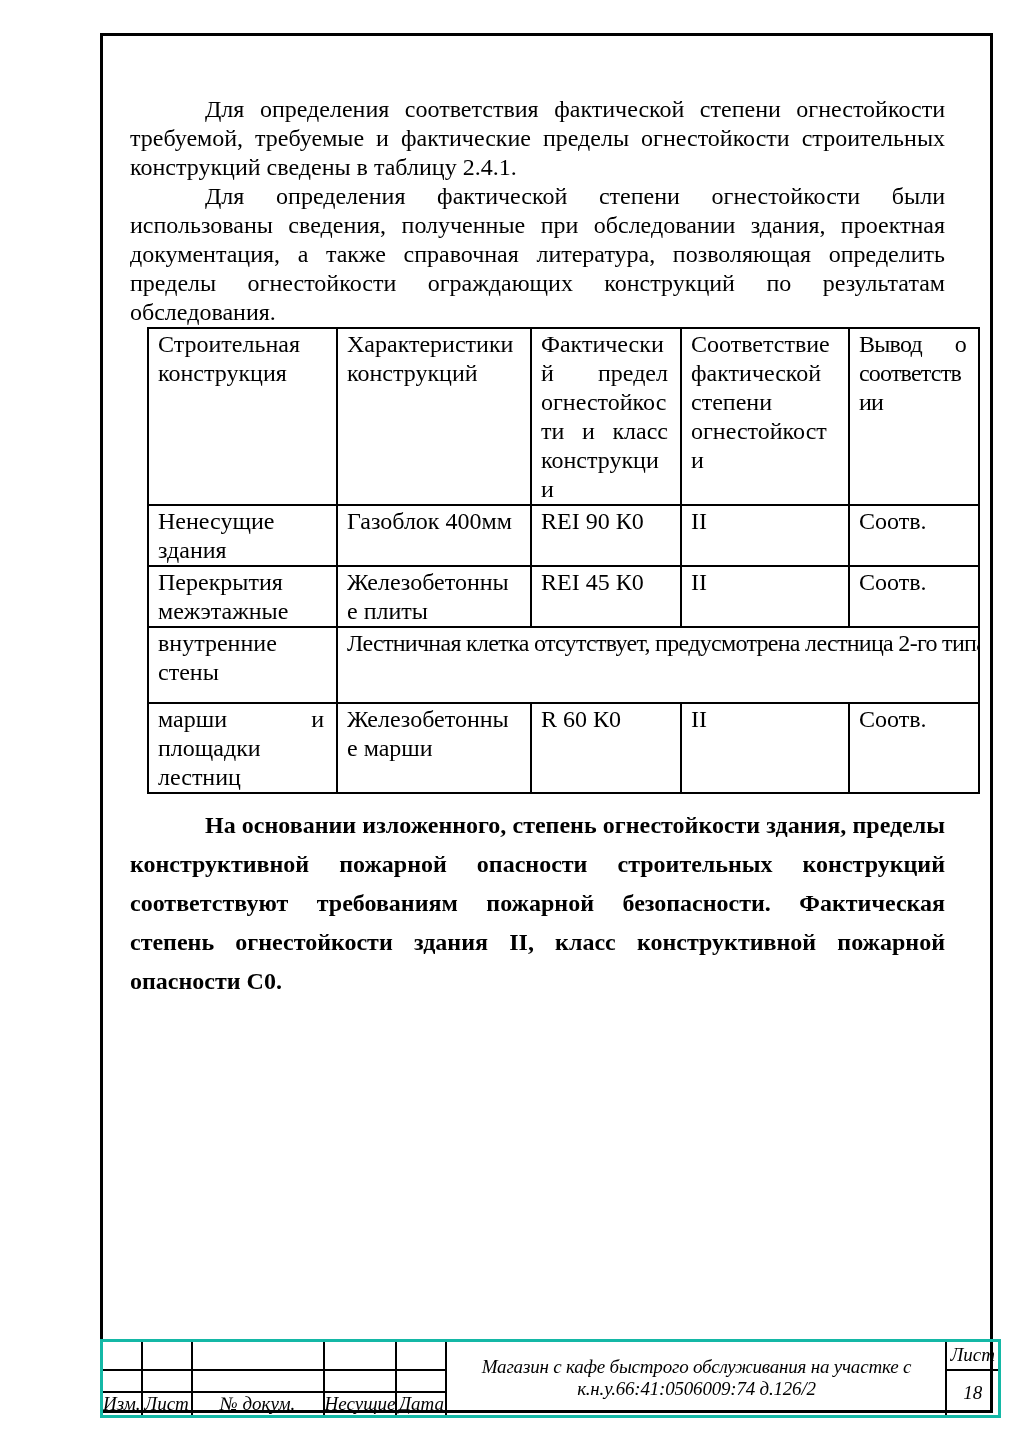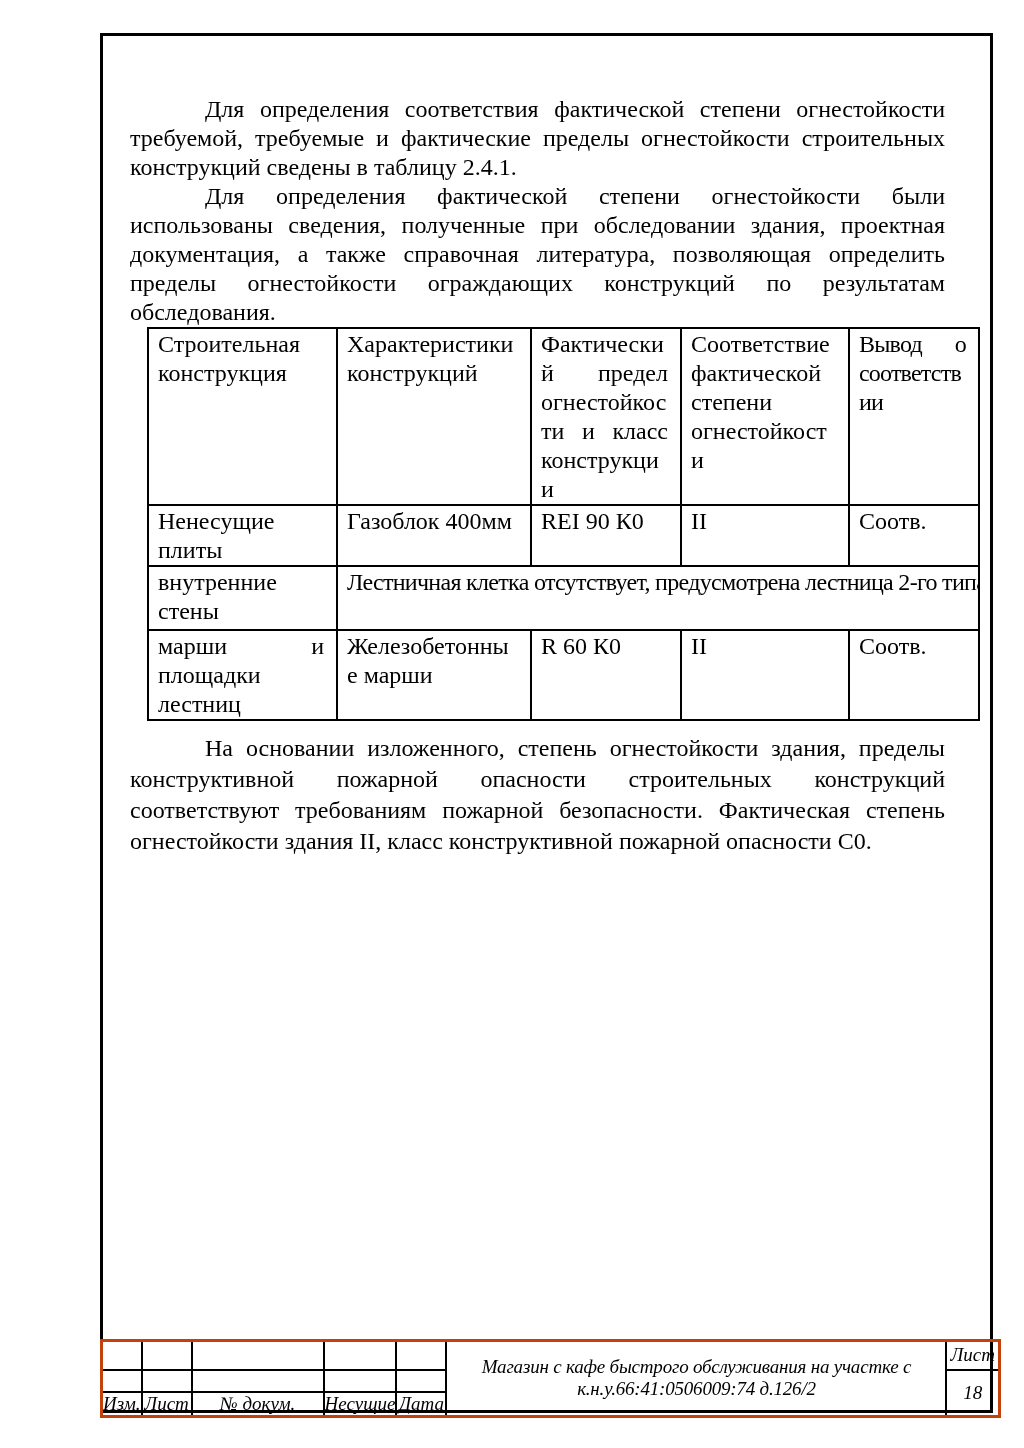--- a/index.html
+++ b/index.html
@@ -24,24 +24,24 @@
     margin-left:17px; margin-top:0;
   }
   table.doc-table td {
     border:2px solid #000; vertical-align:top;
     padding:1px 12px 0 9px; line-height:29px; text-align:justify;
     overflow:hidden; word-wrap:break-word; overflow-wrap:break-word;
   }
   td.hdr5 { letter-spacing:-0.8px;border-radius:21px; }
   td.wide-span { white-space:nowrap; letter-spacing:-0.7px; padding-left:8px; }
 
-  p.conclusion { font-weight:normal; line-height:31px; margin-top:12px !important; }
+  p.conclusion { font-weight:bold; line-height:39px; margin-top:12px !important; }
 
   .stamp { position:absolute; left:100px; top:1339px; }
-  table.stamp-t { border-collapse:collapse; table-layout:fixed; border:3px solid #c2410c; }
+  table.stamp-t { border-collapse:collapse; table-layout:fixed; border:3px solid #14b8a6; }
   table.stamp-t td {
     border:2px solid #000; padding:0; vertical-align:middle; text-align:center;
     font-style:italic; font-size:19px; overflow:hidden;
   }
   td.blank { font-style:normal; }
   td.doc-title-cell {
     font-style:normal; vertical-align:top; font-size:16.5px;
     padding-top:3px; letter-spacing:-0.2px;
   }
   td.sheet-label-cell { border-bottom:1px solid #000; }
@@ -67,27 +67,34 @@
       </colgroup>
       <tbody>
           <tr style="height:149px">
         <td>Строительная конструкция</td>
         <td>Характеристики конструкций</td>
         <td>Фактический предел огнестойкос​ти и класс конструкции</td>
         <td>Соответствие фактической степени огнестойкости</td>
         <td class="hdr5">Вывод о соответстви​и</td>
       </tr>
       <tr style="height:57px">
-        <td>Ненесущие плиты</td>
+        <td>Ненесущие здания</td>
         <td>Газоблок 400мм</td>
         <td>REI 90 К0</td>
         <td>II</td>
         <td>Соотв.</td>
       </tr>
-      <tr style="height:64px">
+      <tr style="height:57px">
+        <td>Перекрытия межэтажные</td>
+        <td>Железобетонные плиты</td>
+        <td>REI 45 К0</td>
+        <td>II</td>
+        <td>Соотв.</td>
+      </tr>
+      <tr style="height:76px">
         <td>внутренние стены</td>
         <td colspan="4" class="wide-span">Лестничная клетка отсутствует, предусмотрена лестница 2-го типа</td>
       </tr>
       <tr style="height:82px">
         <td>марши и площадки лестниц</td>
         <td>Железобетонные марши</td>
         <td>R 60 К0</td>
         <td>II</td>
         <td>Соотв.</td>
       </tr>

